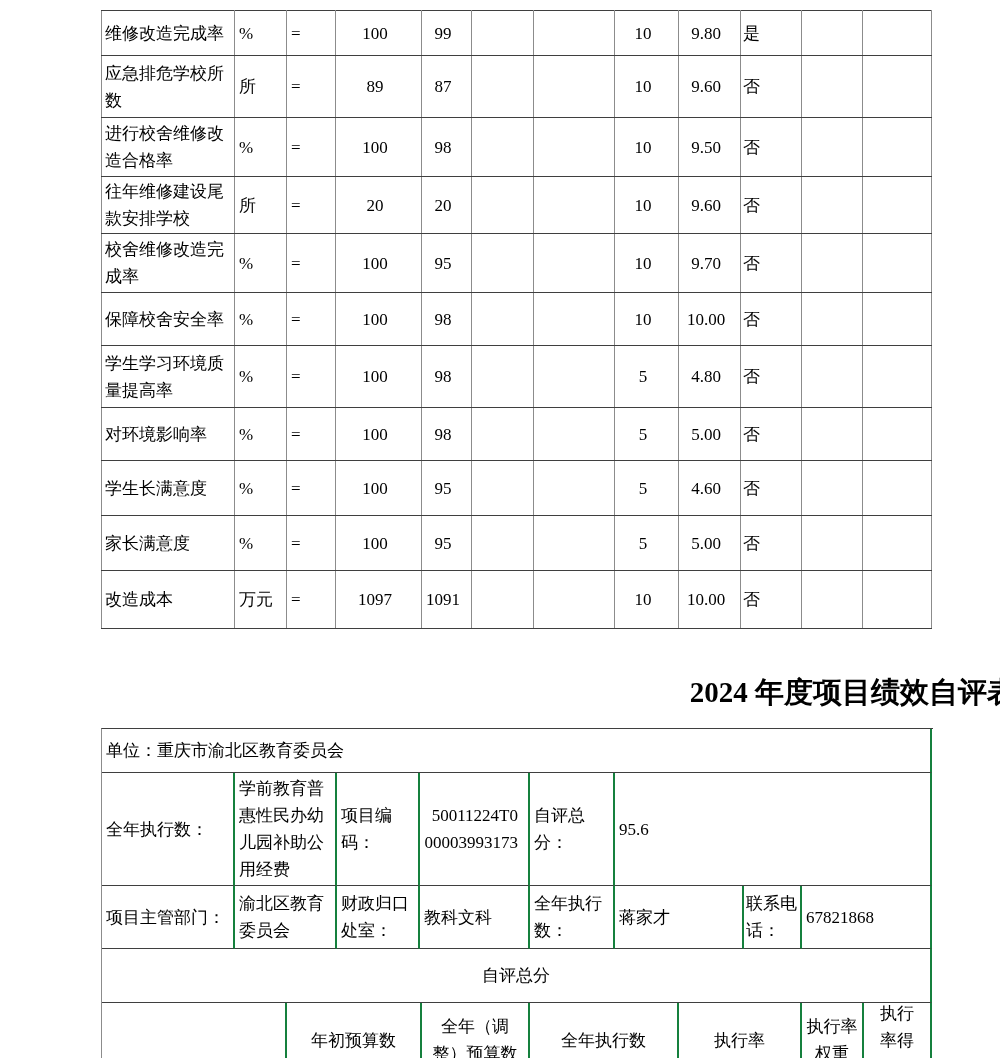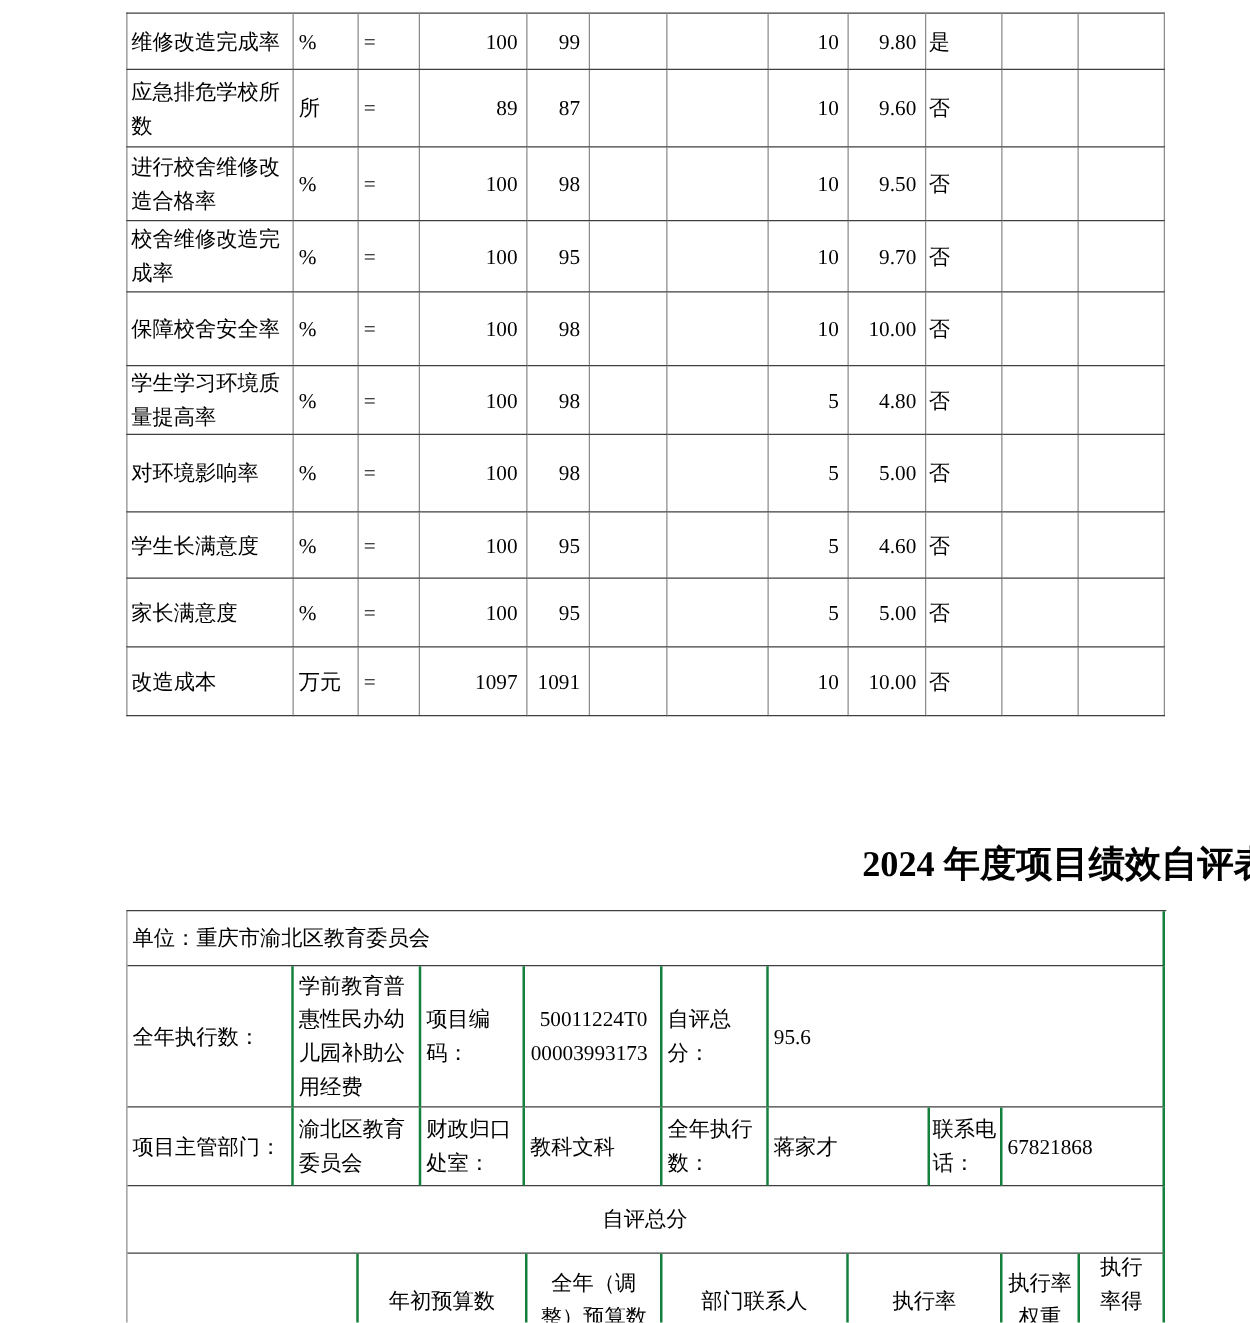--- a/index.html
+++ b/index.html
@@ -28,21 +28,21 @@
     border-left: 1px solid #8c8c8c;
     border-right: 1px solid #8c8c8c;
     vertical-align: middle;
     line-height: 27px;
     overflow: hidden;
     padding: 0;
   }
   table.ind-table td.c-name { text-align: left; padding-left: 3px; padding-right: 2px; }
   table.ind-table td.c-unit { text-align: left; padding-left: 4px; }
   table.ind-table td.c-op   { text-align: left; padding-left: 4px; }
-  table.ind-table td.c-num  { text-align: right; padding-right: 7px; }
+  table.ind-table td.c-num  { text-align: center; padding-right: 7px; }
   table.ind-table td.c-flag { text-align: left; padding-left: 2px; }
   table.ind-table tr:nth-of-type(1)  { height: 45px; }
   table.ind-table tr:nth-of-type(2)  { height: 62px; }
   table.ind-table tr:nth-of-type(3)  { height: 59px; }
   table.ind-table tr:nth-of-type(4)  { height: 57px; }
   table.ind-table tr:nth-of-type(5)  { height: 59px; }
   table.ind-table tr:nth-of-type(6)  { height: 53px; }
   table.ind-table tr:nth-of-type(7)  { height: 62px; }
   table.ind-table tr:nth-of-type(8)  { height: 53px; }
   table.ind-table tr:nth-of-type(9)  { height: 55px; }
@@ -148,20 +148,34 @@
           <td class="c-num">98</td>
           <td></td>
           <td></td>
           <td class="c-num">10</td>
           <td class="c-num">9.50</td>
           <td class="c-flag">否</td>
           <td></td>
           <td></td>
         </tr>
 
+        <tr>
+          <td class="c-name">往年维修建设尾款安排学校</td>
+          <td class="c-unit">所</td>
+          <td class="c-op">=</td>
+          <td class="c-num">20</td>
+          <td class="c-num">20</td>
+          <td></td>
+          <td></td>
+          <td class="c-num">10</td>
+          <td class="c-num">9.60</td>
+          <td class="c-flag">否</td>
+          <td></td>
+          <td></td>
+        </tr>
 
         <tr>
           <td class="c-name">校舍维修改造完成率</td>
           <td class="c-unit">%</td>
           <td class="c-op">=</td>
           <td class="c-num">100</td>
           <td class="c-num">95</td>
           <td></td>
           <td></td>
           <td class="c-num">10</td>
@@ -329,21 +343,21 @@
 
     <div class="irow row-e">
       <div class="icell" style="width:185px"></div>
       <div class="icell t-center" style="width:135px">
         <span>年初预算数</span>
       </div>
       <div class="icell t-center pad9" style="width:108px">
         <span>全年（调整）预算数</span>
       </div>
       <div class="icell t-center" style="width:149px">
-        <span>部门联系人</span>
+        <span>全年执行数</span>
       </div>
       <div class="icell t-center" style="width:123px">
         <span>执行率</span>
       </div>
       <div class="icell t-center" style="width:62px">
         <span>执行率权重</span>
       </div>
       <div class="icell t-center pad8" style="width:68px">
         <span>执行率得分</span>
       </div>

